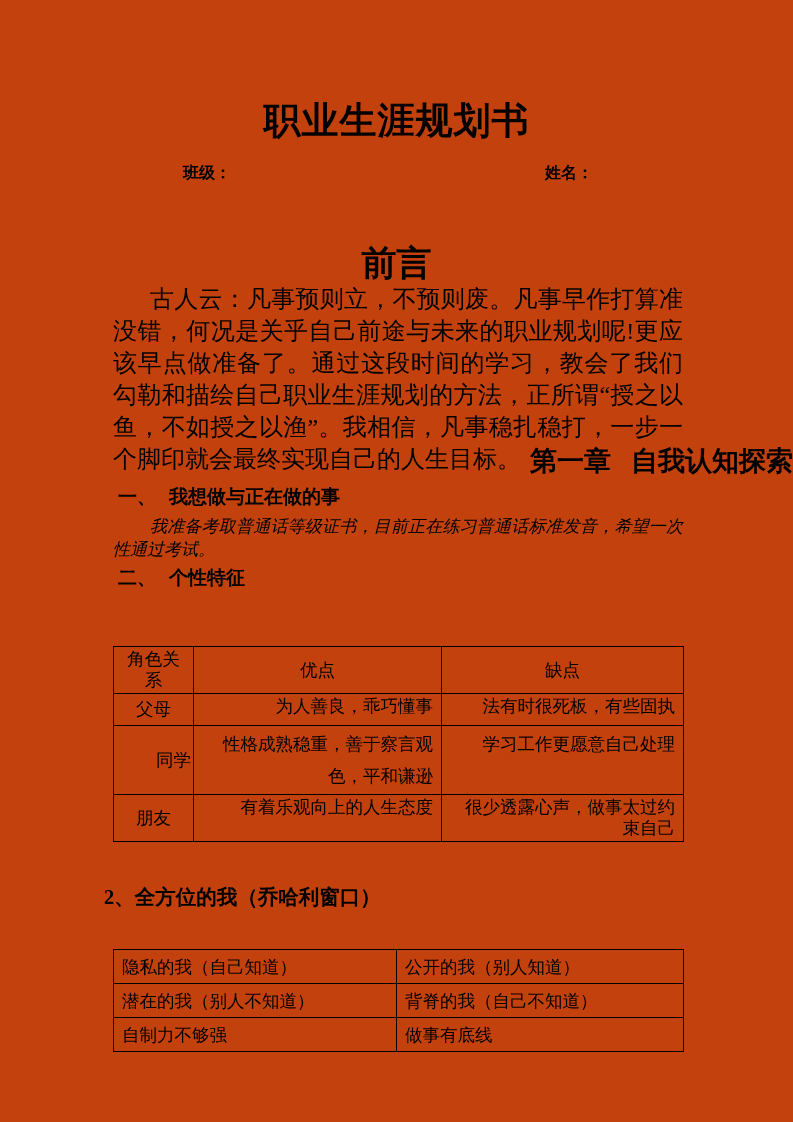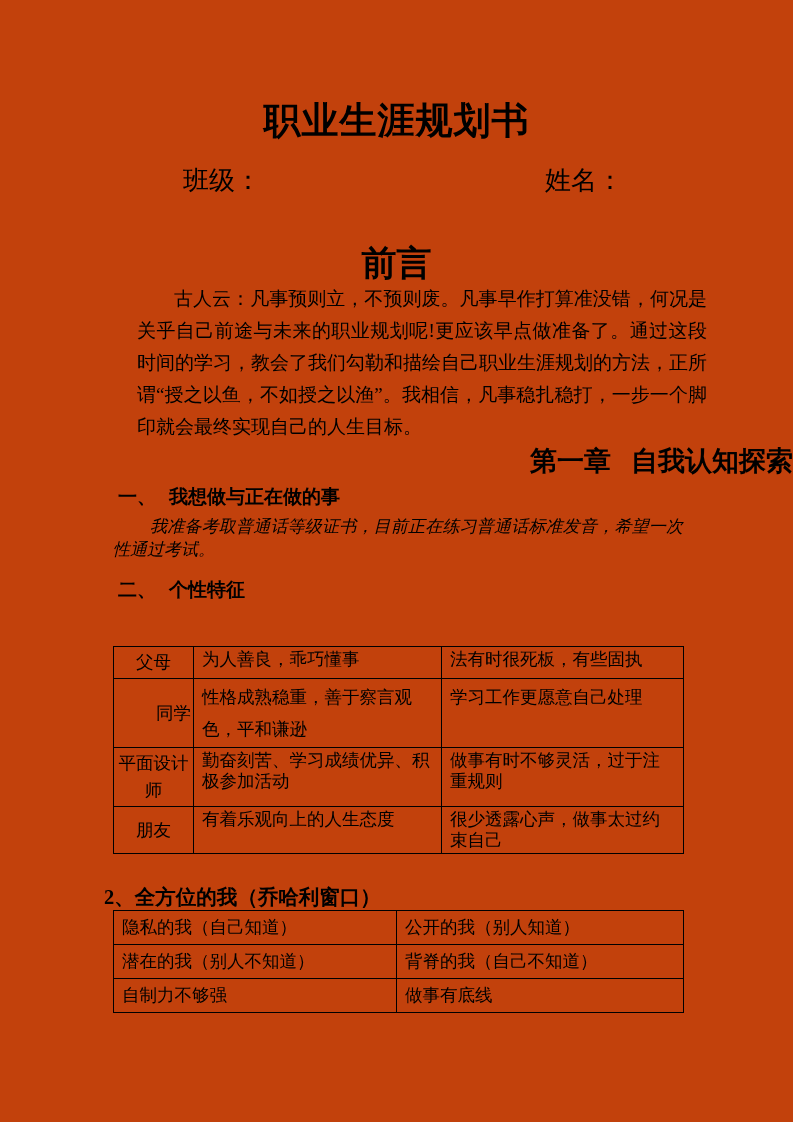--- a/index.html
+++ b/index.html
@@ -6,54 +6,54 @@
   .page {
     position:relative; width:793px; height:1122px; background:#c2410c;
     font-family:"Liberation Serif","DejaVu Serif",serif; color:#000000;
     overflow:hidden;
   }
   .doc-title {
     position:absolute; top:96px; left:0; width:793px;
     text-align:center; font-size:37px; font-weight:bold; letter-spacing:1px;
   }
   .meta-row { position:absolute; top:163px; left:0; width:793px; height:32px;
-    font-size:26px; font-weight:normal;text-align:center; }
+    font-size:16px; font-weight:bold;text-align:center; }
   .meta-class { position:absolute; left:183px; top:0; }
   .meta-name  { position:absolute; left:545px; top:0; }
   .preface-heading {
     position:absolute; top:240px; left:0; width:793px;
     text-align:center; font-size:35px; font-weight:bold;
   }
   .preface-body {
     position:absolute; top:283px; left:113px; width:570px;
-    font-size:19px; line-height:32px; text-align:justify; text-indent:37px;margin-left:24px;
+    font-size:24px; line-height:32px; text-align:justify; text-indent:37px;
   }
   .chapter-heading {
     position:absolute; top:443px; left:0; width:793px;
     text-align:right; font-size:27px; font-weight:bold;
   }
   .chapter-heading .num { margin-right:20px; }
   .sec-heading { position:absolute; left:118px; font-size:19px; font-weight:bold; }
   .sec-heading .num { margin-right:13px; }
   .sec1 { top:484px; }
-  .sec2 { top:565px;margin-top:12px; }
+  .sec2 { top:565px; }
   .sec1-body {
     position:absolute; top:515px; left:113px; width:570px;
     font-size:17px; line-height:23px; text-align:justify; text-indent:37px;font-style:italic;
   }
   .sub-heading { position:absolute; left:104px; font-size:20.5px; font-weight:bold; }
   .sub1 { top:611px; }
   .sub2 { top:883px; }
   table { border-collapse:collapse; position:absolute; left:113px; table-layout:fixed; }
   .t1 { top:646px; width:570px; }
-  .t2 { top:910px; width:570px;font-family:Liberation Mono, monospace; }
+  .t2 { top:949px; width:570px; }
   td, th { border:1px solid #000000; font-size:17.5px; font-weight:normal;
     padding:2px 8px; word-break:break-all; }
   .t1 th { text-align:center; vertical-align:middle; height:29px; line-height:21px; }
-  .t1 td { vertical-align:top; text-align:left; line-height:21px; }
+  .t1 td { vertical-align:top; text-align:right; line-height:21px; }
   .t1 td.role { text-align:center; vertical-align:middle; padding:2px 2px; line-height:27px; }
   .r-fumu     { height:29px; }
   .r-tongxue  { height:52px; }
   .r-tongxue td { line-height:32px; }
   .r-tongxue td.role { line-height:32px;text-align:right; }
   .r-pingmian { height:58px; }
   .r-pengyou  { height:45px; }
   .t2 td { height:29px; vertical-align:middle; line-height:20px; text-align:left; }
 </style>
 </head>
@@ -87,34 +87,34 @@
   </div>
 
 
   <table class="t1">
     <colgroup>
         <col style="width:80px">
         <col style="width:248px">
         <col style="width:242px">
       </colgroup>
     <tbody>
+        <tr>
+      <th>角色关系</th>
+      <th>优点</th>
+      <th>缺点</th>
+    </tr>
     <tr class="r-fumu">
       <td class="role">父母</td>
       <td>为人善良，乖巧懂事</td>
       <td>法有时很死板，有些固执</td>
     </tr>
     <tr class="r-tongxue">
       <td class="role">同学</td>
       <td>性格成熟稳重，善于察言观色，平和谦逊</td>
       <td>学习工作更愿意自己处理</td>
-    </tr>
-    <tr class="r-pingmian">
-      <td class="role">平面设计师</td>
-      <td>勤奋刻苦、学习成绩优异、积极参加活动</td>
-      <td>做事有时不够灵活，过于注重规则</td>
     </tr>
     <tr class="r-pengyou">
       <td class="role">朋友</td>
       <td>有着乐观向上的人生态度</td>
       <td>很少透露心声，做事太过约束自己</td>
     </tr>
   </tbody>
     </table>
 
   <div class="sub-heading sub2">2、全方位的我（乔哈利窗口）</div>

